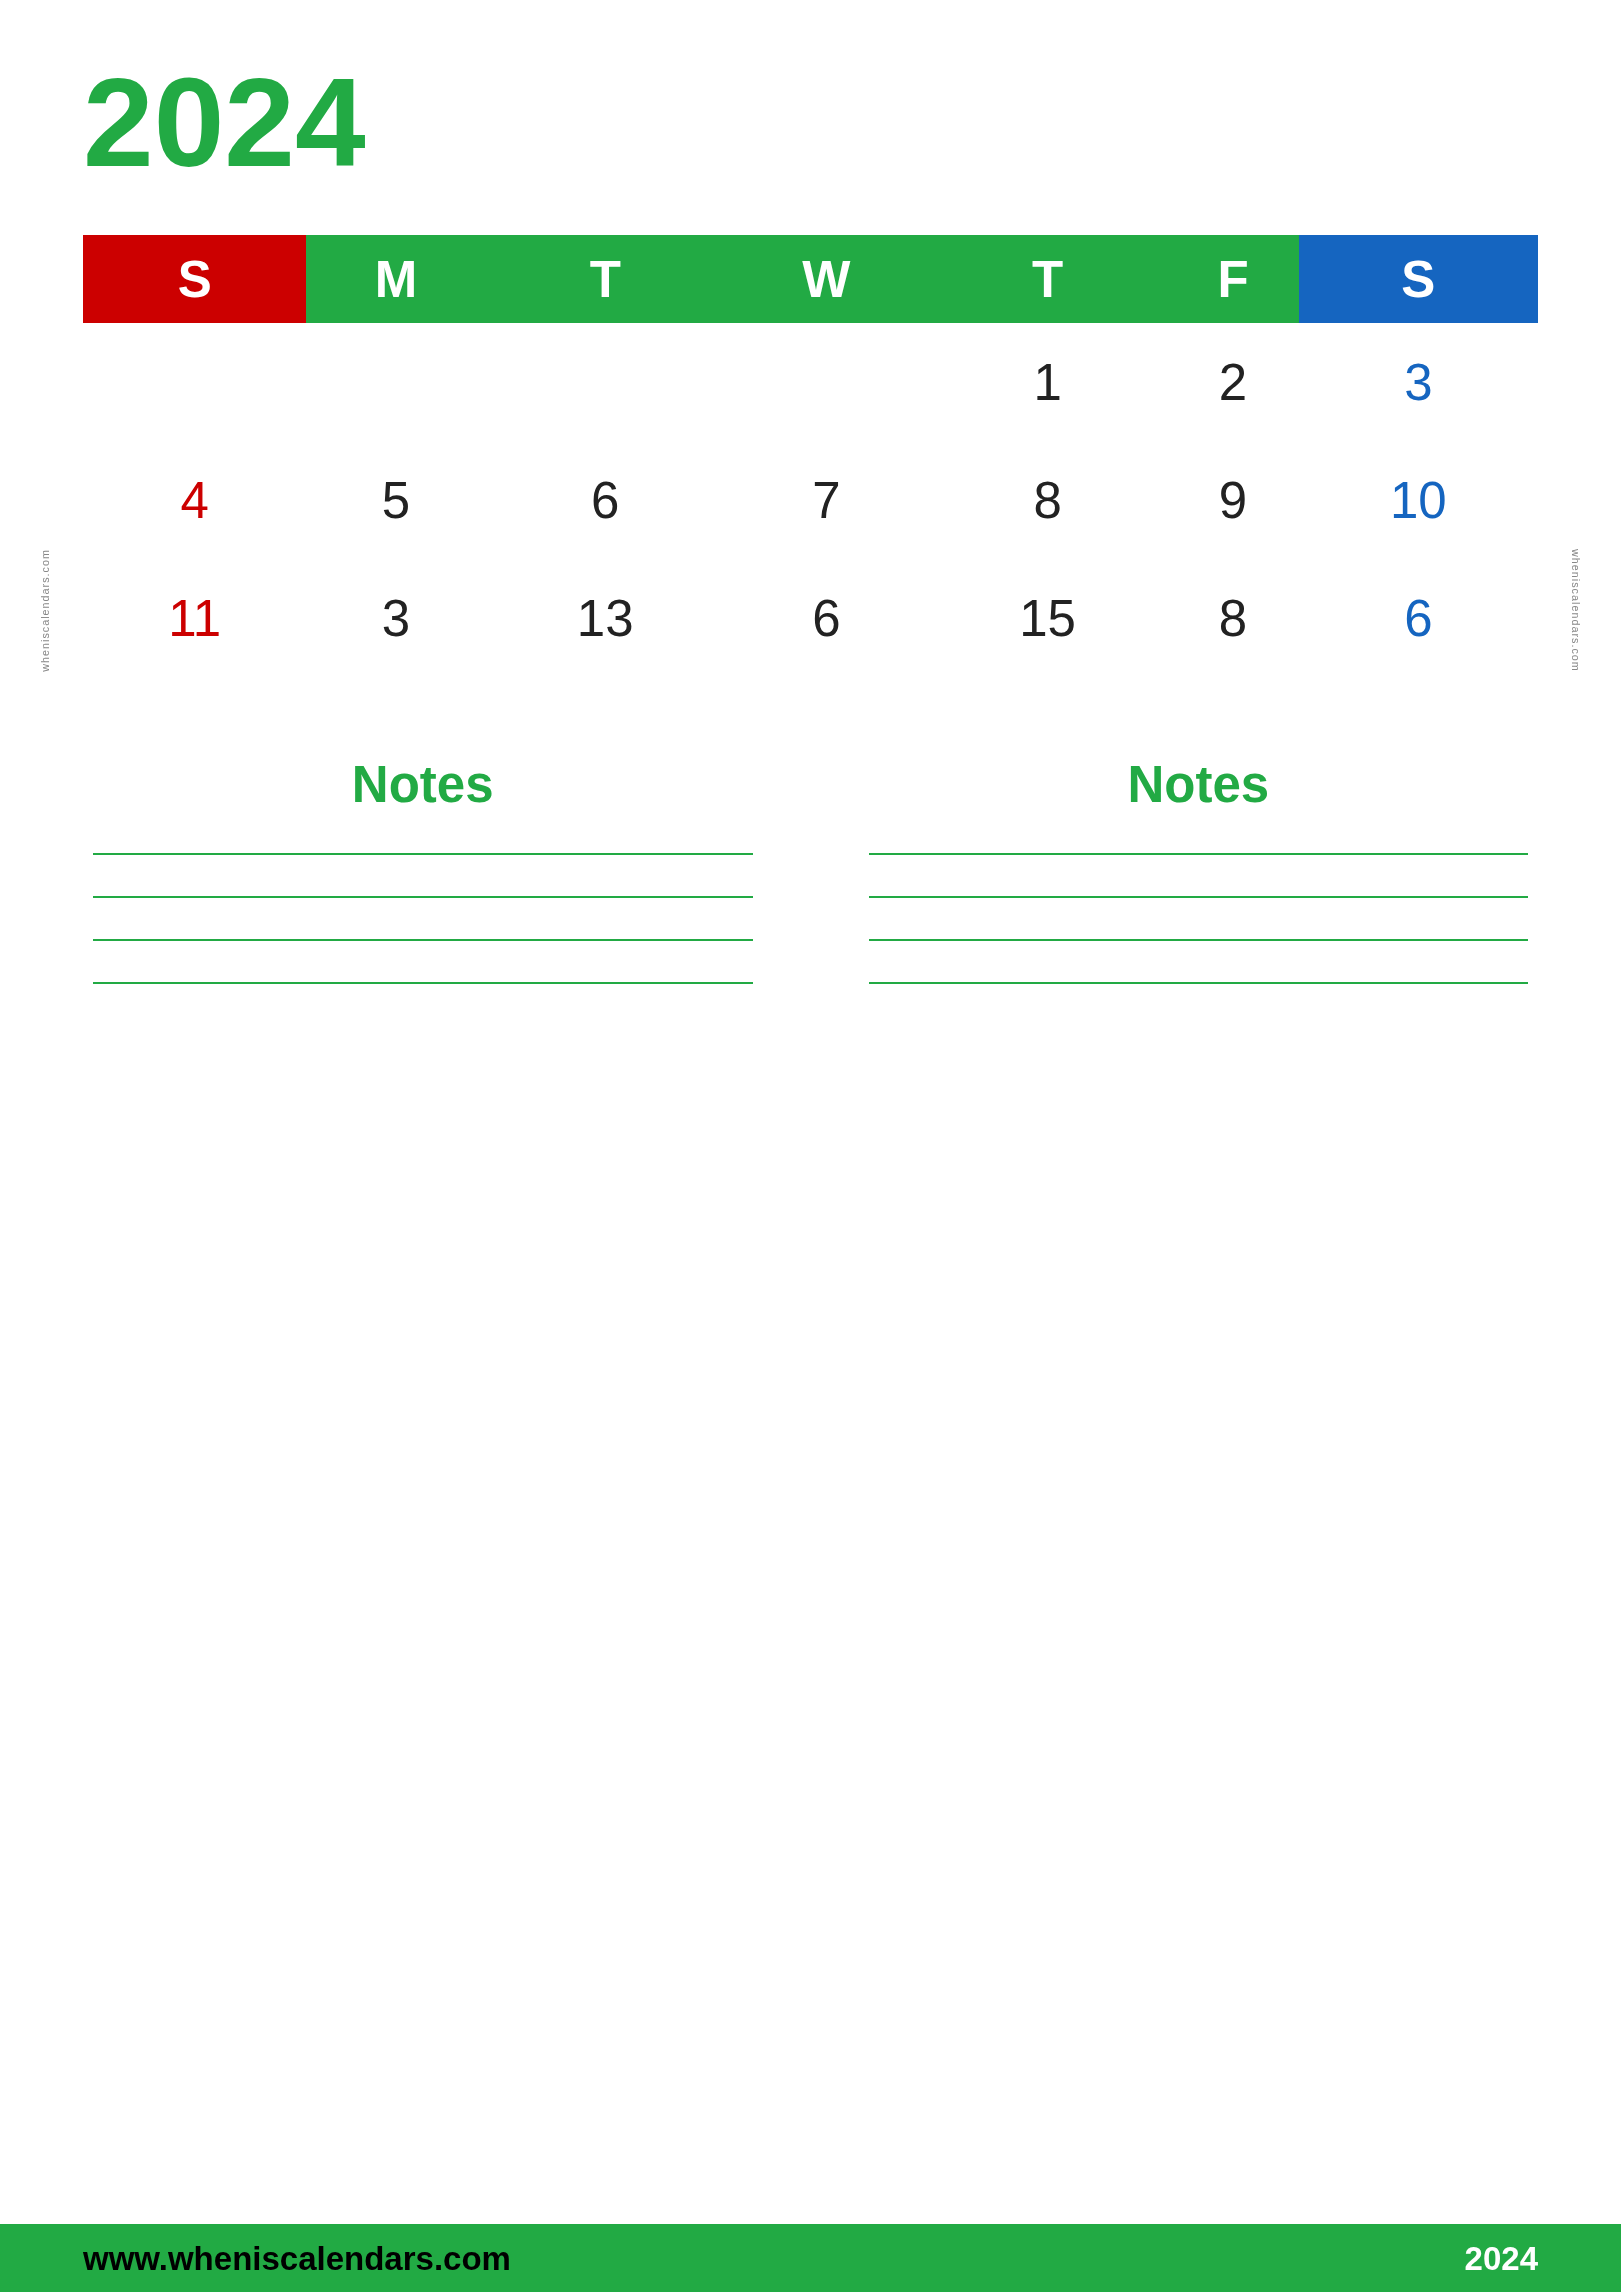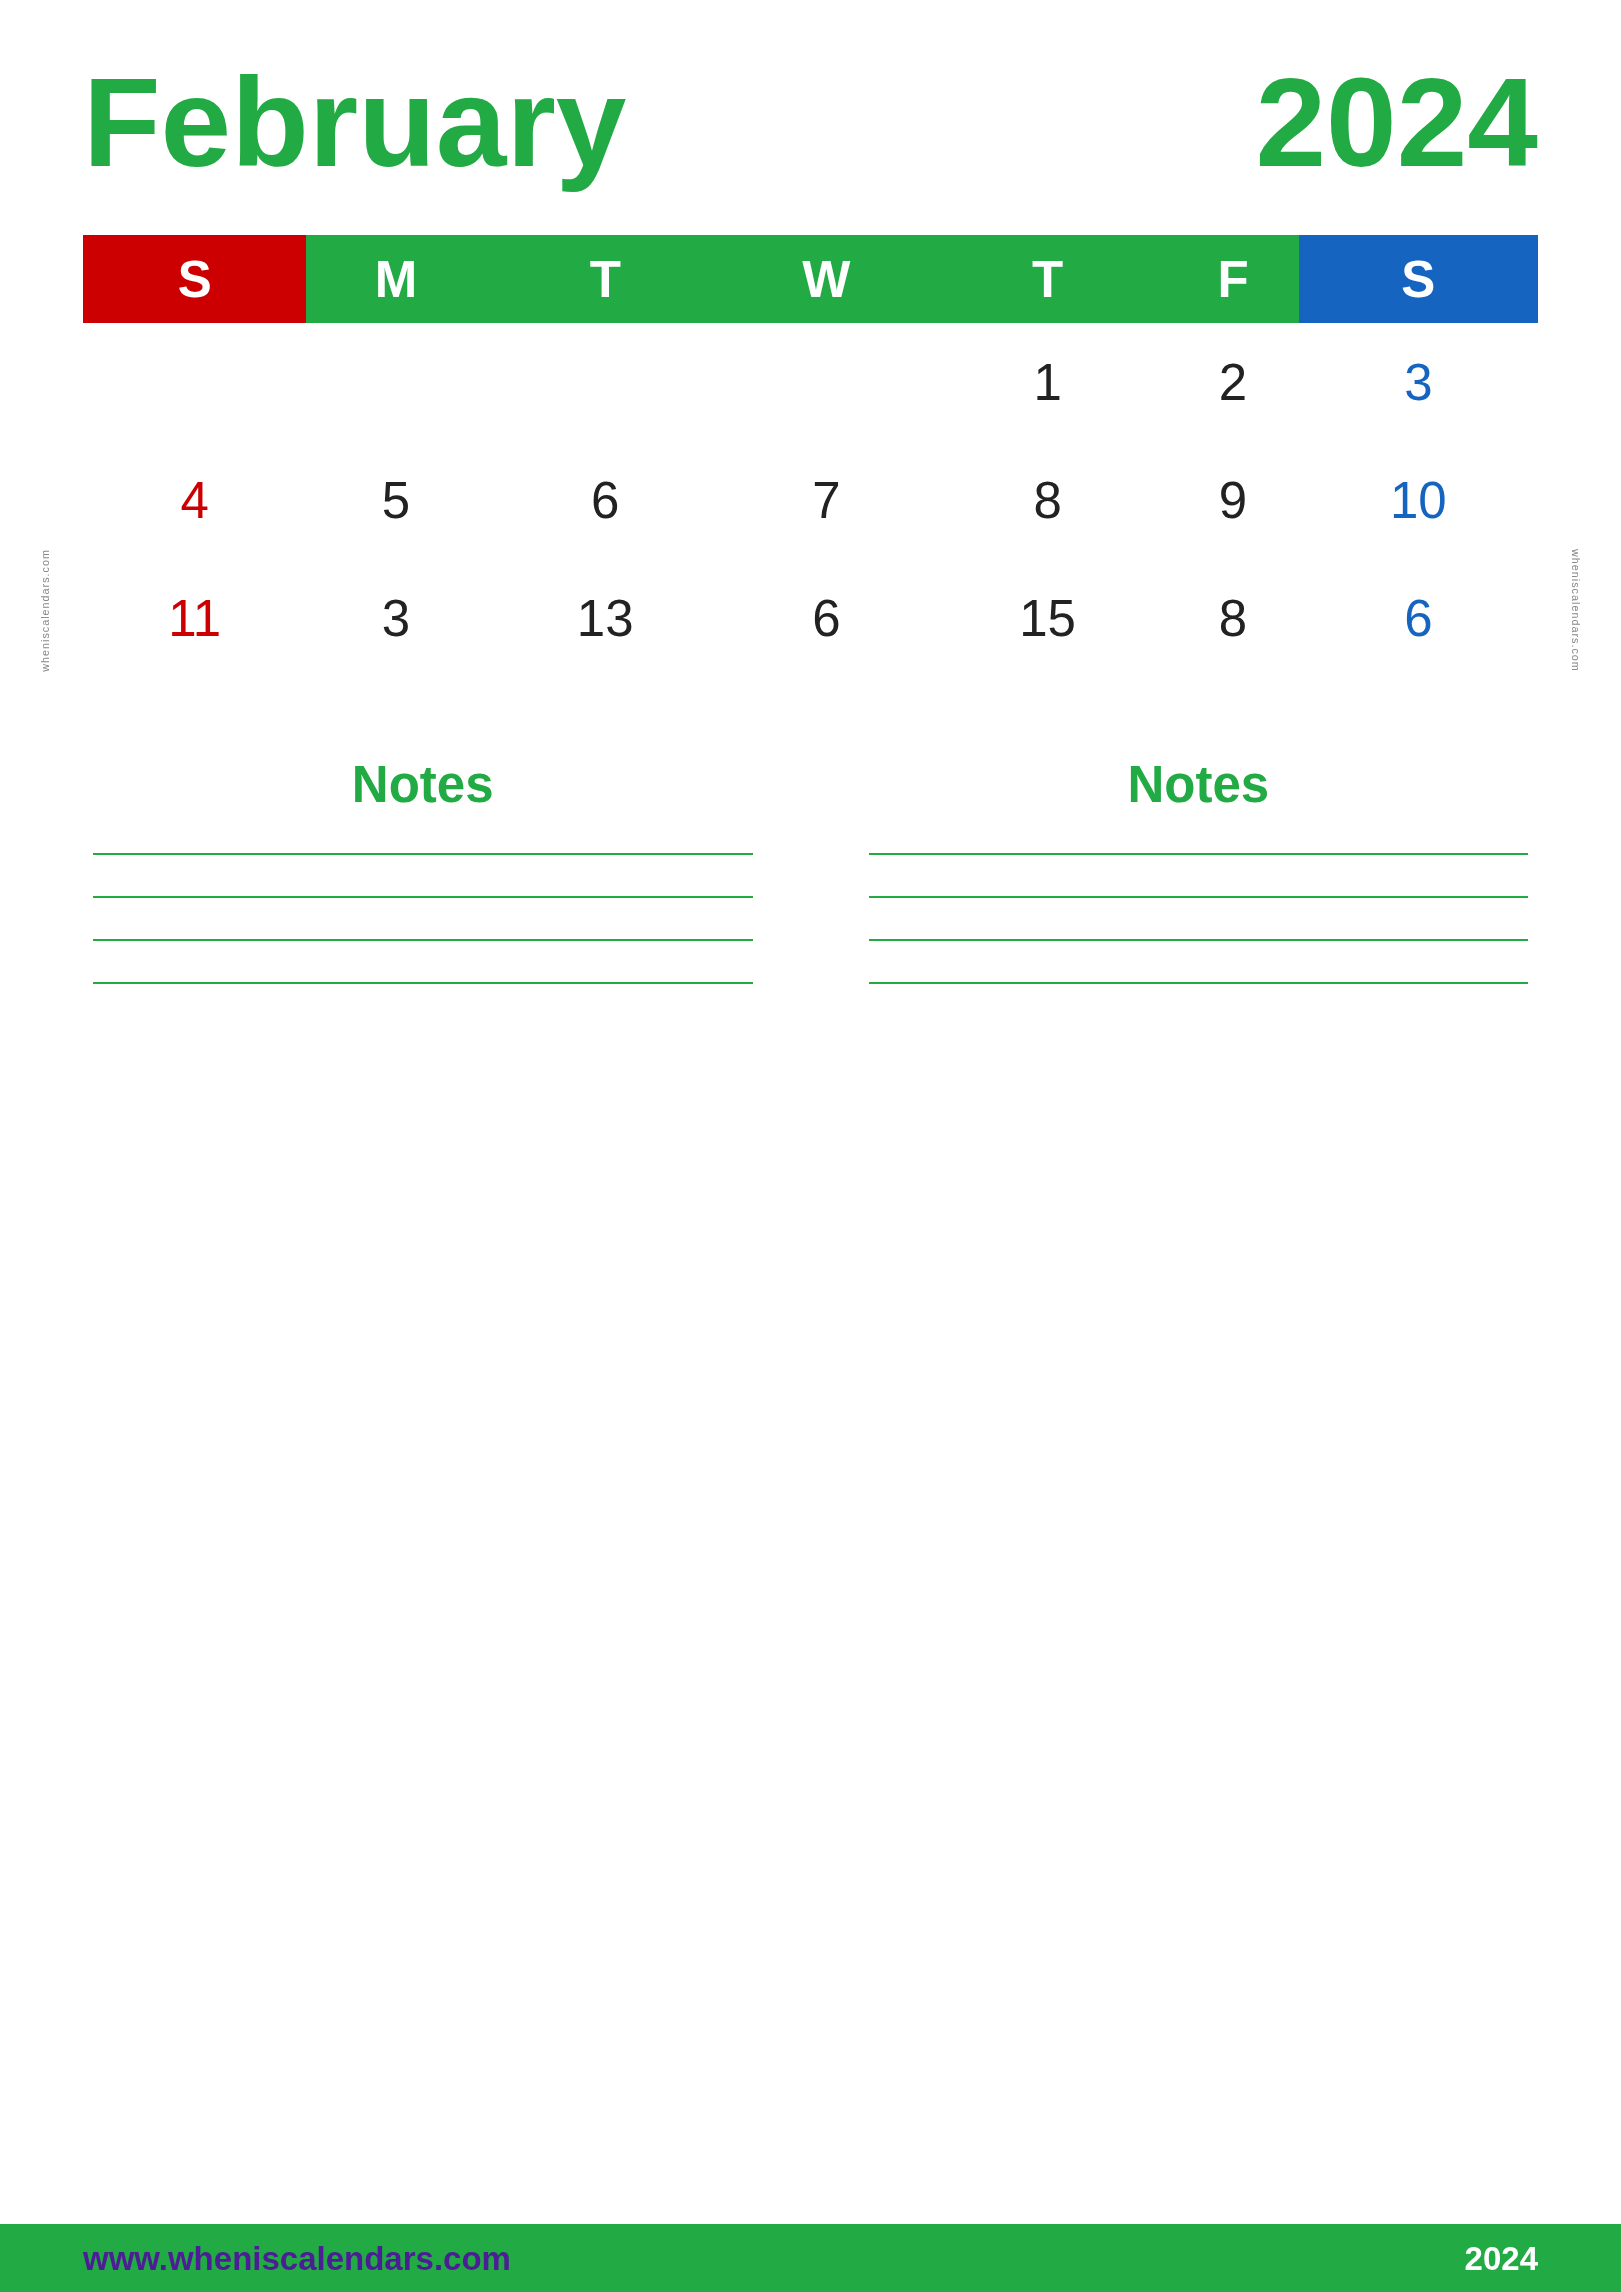--- a/index.html
+++ b/index.html
@@ -130,36 +130,35 @@
       right: 0;
       height: 69px;
       background-color: #22aa44;
       display: flex;
       align-items: center;
       justify-content: space-between;
       padding: 0 83px;
     }
     .footer-url {
       font-size: 33px;
-      color: #4c1d95;
+      color: #000000;
       font-weight: bold;
     }
     .footer-year {
       font-size: 33px;
       color: #ffffff;
       font-weight: bold;
     }
   </style>
 </head>
 <body>
 
 <div class="page">
 
   <div class="header">
-    <div class="month-title">February</div>
     <div class="year-title">2024</div>
   </div>
 
   <div class="calendar-wrapper">
     <div class="side-text-left">wheniscalendars.com</div>
     <div class="side-text-right">wheniscalendars.com</div>
 
     <table class="calendar-table">
       <thead>
         <tr>

